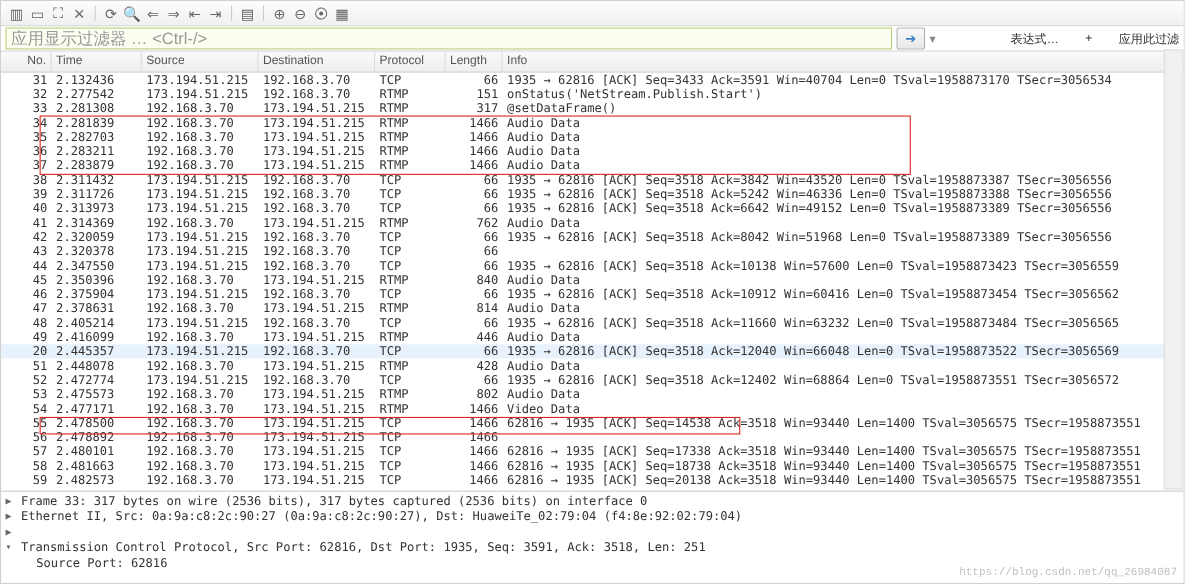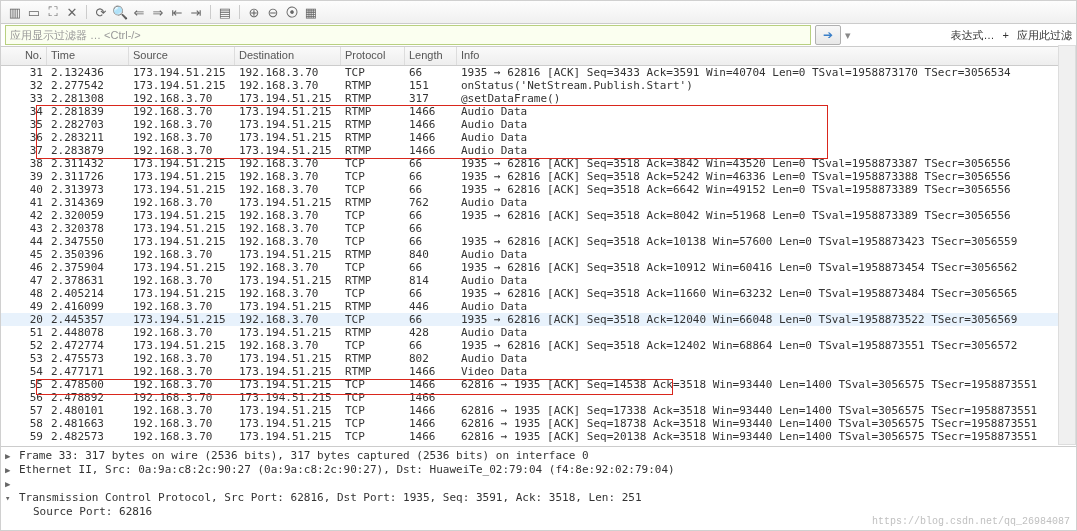--- a/index.html
+++ b/index.html
@@ -1,41 +1,41 @@
 <!DOCTYPE html>
 <html><head>
 <meta charset="utf-8">
 <style>
 html,body{margin:0;padding:0;font-family:"Microsoft YaHei","Segoe UI",Arial,sans-serif;font-size:11px;background:#fff;color:#333}
 .wrap{width:1077px;height:531px;position:relative;overflow:hidden;border:1px solid #d0d0d0;box-sizing:border-box}
 .toolbar{height:22px;background:linear-gradient(#fdfdfd,#f0f0f0);border-bottom:1px solid #ccc;display:flex;align-items:center;padding:0 6px;gap:3px}
 .toolbar .tb-icon{width:16px;height:16px;display:flex;align-items:center;justify-content:center;font-size:13px;color:#666}
 .toolbar .sep{width:1px;height:14px;background:#ccc;margin:0 3px}
 .filter-bar{height:22px;background:#fff;border-bottom:1px solid #ccc;display:flex;align-items:center;padding:0 4px;gap:4px}
-.filter-bar .filter-input{flex:0 0 auto;height:18px;width:796px;border:1px solid #b8d080;background:#fbfff0;font-size:11px;padding:0 4px;color:#888}
+.filter-bar .filter-input{flex:0 0 auto;height:18px;width:796px;border:1px solid #b8d080;background:#fbfff0;font-size:15px;padding:0 4px;color:#888}
 .filter-bar .filter-input::placeholder{color:#999}
 .filter-bar .go-btn{width:24px;height:18px;background:linear-gradient(#f8f8f8,#e8e8e8);border:1px solid #b0b0b0;border-radius:2px;display:flex;align-items:center;justify-content:center;color:#3a7fc8;font-size:12px}
-.filter-bar .rt{margin-left:auto;display:flex;align-items:center;gap:8px;color:#333}
+.filter-bar .rt{margin-left:auto;display:flex;align-items:center;gap:24px;color:#333}
 .filter-bar .rt span{white-space:nowrap}
 .headers{height:18px;display:flex;border-bottom:1px solid #ccc;background:linear-gradient(#fafafa,#eee);font-size:11px;color:#555}
 .headers>div{border-right:1px solid #ddd;padding:2px 4px;box-sizing:border-box}
 .c-no{width:46px;text-align:right}
 .c-time{width:82px}
 .c-src{width:106px}
 .c-dst{width:106px}
 .c-proto{width:64px}
 .c-len{width:52px}
 .c-info{flex:1}
 .list{height:380px;overflow:hidden;font-family:Consolas,monospace;font-size:11px;line-height:13px;position:relative}
 .row{display:flex;height:13px;white-space:nowrap}
 .row>div{padding:0 4px;box-sizing:border-box;overflow:hidden}
 .row .c-no{text-align:right}
 .row.highlight{background:#e8f2fc}
 .row .c-proto{text-align:left}
-.row .c-len{text-align:left}
+.row .c-len{text-align:right}
 .redbox{position:absolute;border:1px solid #d9261c;pointer-events:none;z-index:10}
 .redbox.a{left:35px;top:39px;width:790px;height:52px}
 .redbox.b{left:35px;top:313px;width:635px;height:14px}
 .details{border-top:1px solid #ccc;padding:2px 4px;font-family:Consolas,monospace;font-size:11px;line-height:14px;color:#333}
 .details .line{display:flex;align-items:center;gap:4px}
 .details .twist{width:10px;color:#666;font-size:9px}
 .scrolls{position:absolute;background:#f0f0f0;border:1px solid #ddd}
 .scrolls.vs{right:0;top:44px;width:16px;height:398px}
 .watermark{position:absolute;right:6px;bottom:3px;font-size:10px;color:#c0c0c0;font-family:Liberation Mono, monospace}
 </style>

